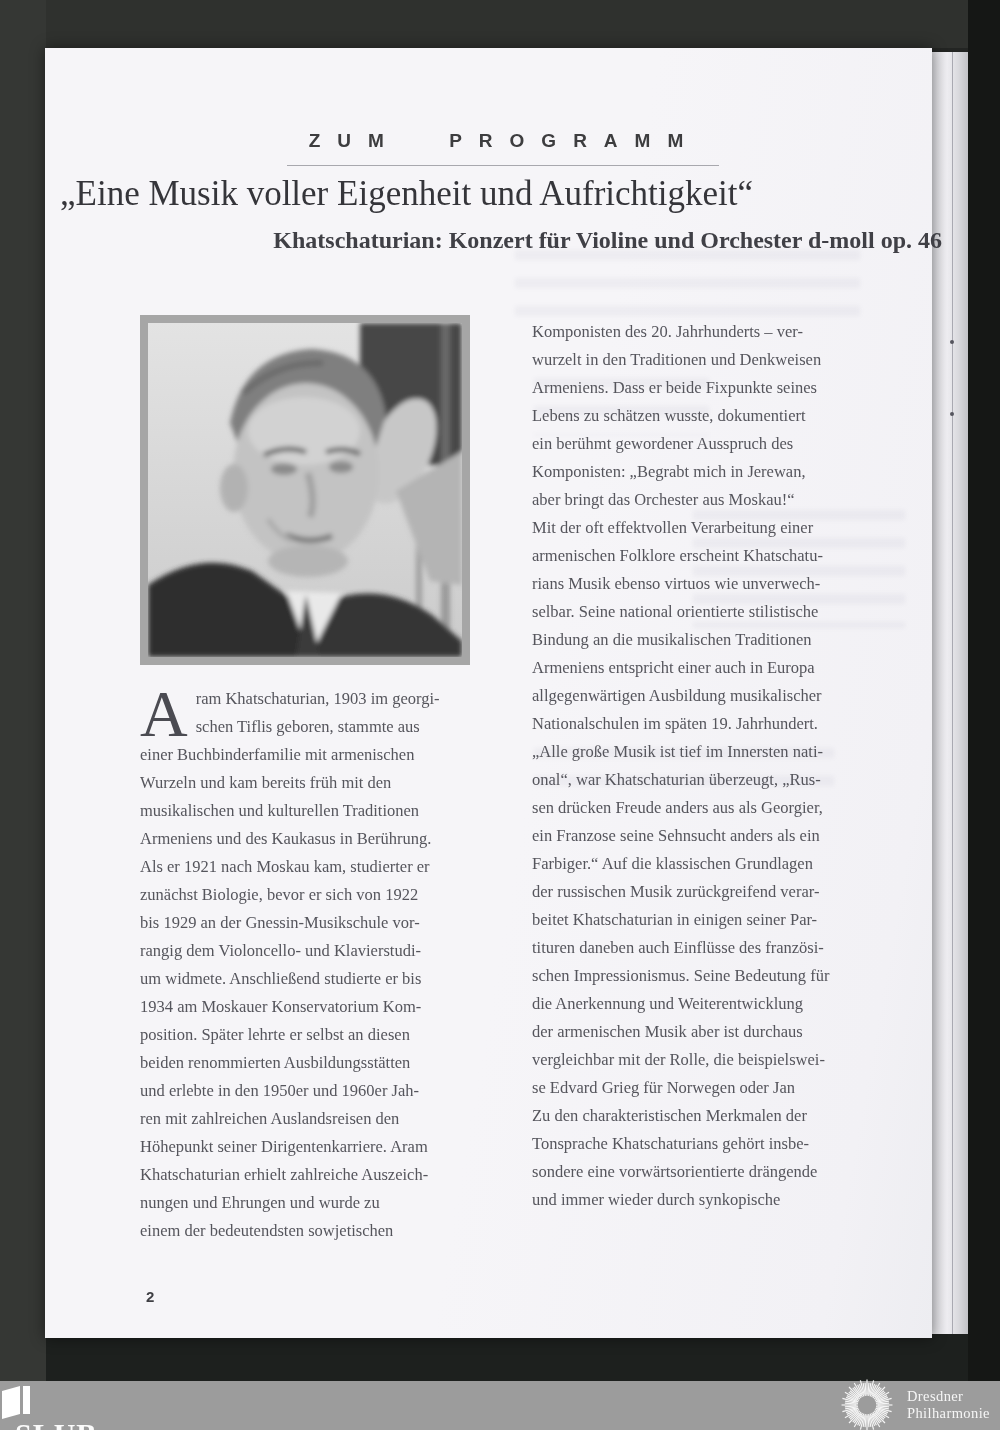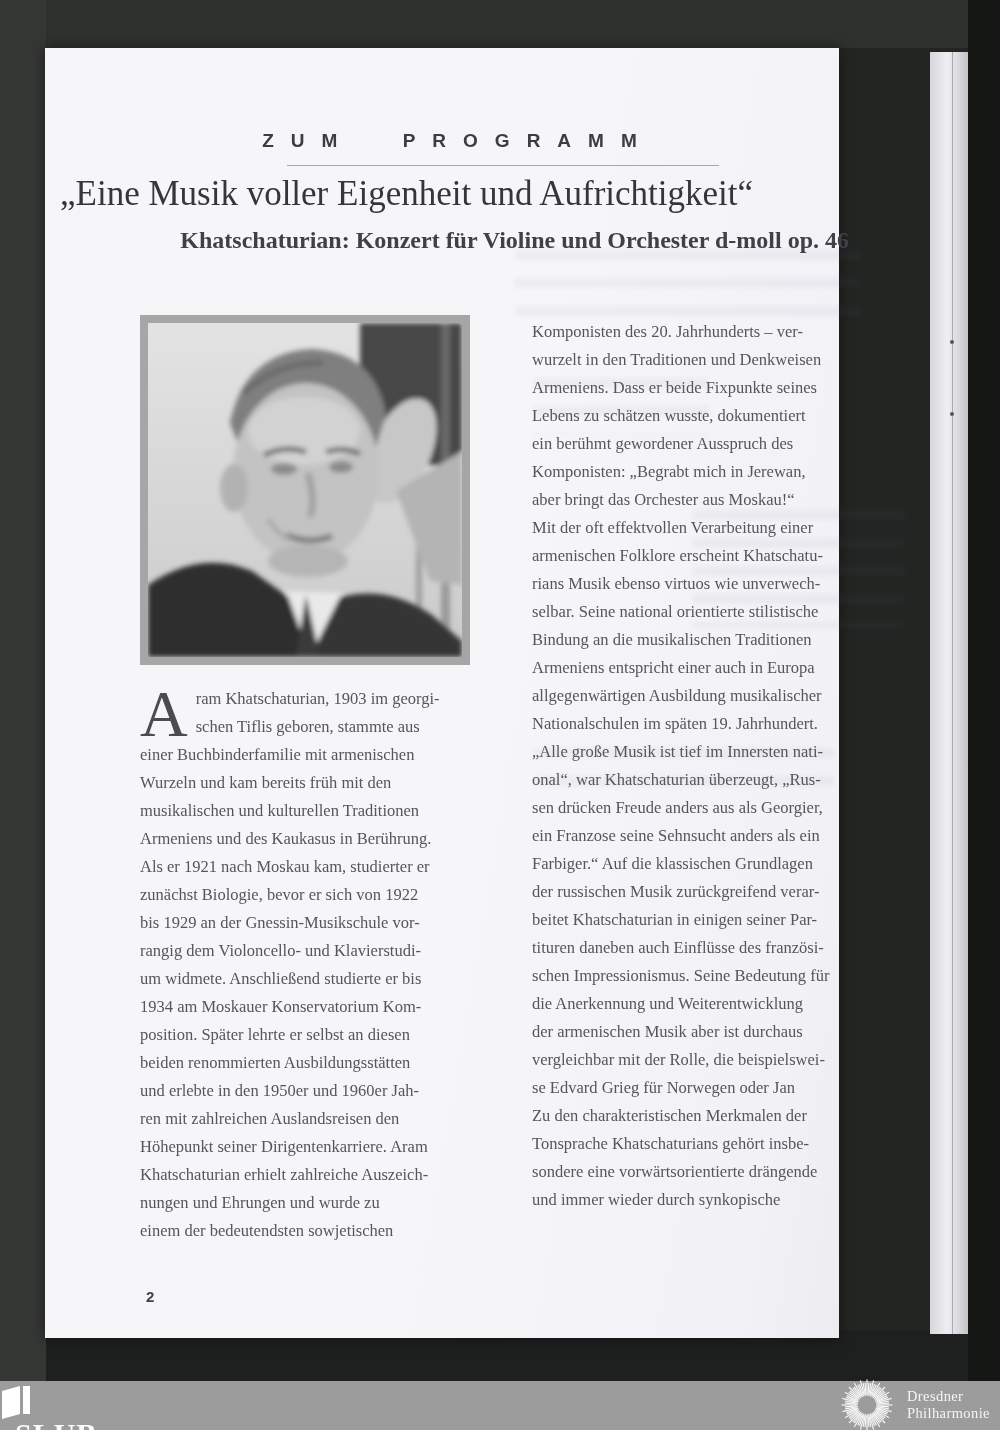--- a/index.html
+++ b/index.html
@@ -16,21 +16,21 @@
 
   
   .under-page{position:absolute;left:930px;top:52px;width:38px;height:1282px;
     background:linear-gradient(90deg,#d7d7db 0%,#efeef2 45%,#d9d9dd 75%,#c2c2c6 100%);}
   .crease{position:absolute;left:22px;top:0;width:1px;height:100%;background:#a9a9b1;}
   .staple{position:absolute;left:20px;width:4px;height:4px;border-radius:50%;background:#55555e;}
   .staple.s1{top:288px;}
   .staple.s2{top:360px;}
 
   
-  .scan-page{position:absolute;left:45px;top:48px;width:794px;height:1290px;
+  .scan-page{position:absolute;left:45px;top:48px;width:887px;height:1290px;
     background:linear-gradient(100deg,#f6f5f8 55%,#f2f1f5 90%,#ededf1);
     box-shadow:0 0 14px rgba(0,0,0,.45);}
 
   .section-label{position:absolute;top:82px;left:0;width:100%;text-align:center;
     transform:translateX(16px);
     font-size:19px;font-weight:bold;color:#3d3d3f;
     letter-spacing:17px;word-spacing:26px;white-space:nowrap;}
   .rule{position:absolute;top:117px;left:242px;width:432px;height:1px;background:#a8a8ae;}
 
   .doc-title{position:absolute;top:126px;left:0;width:100%;

